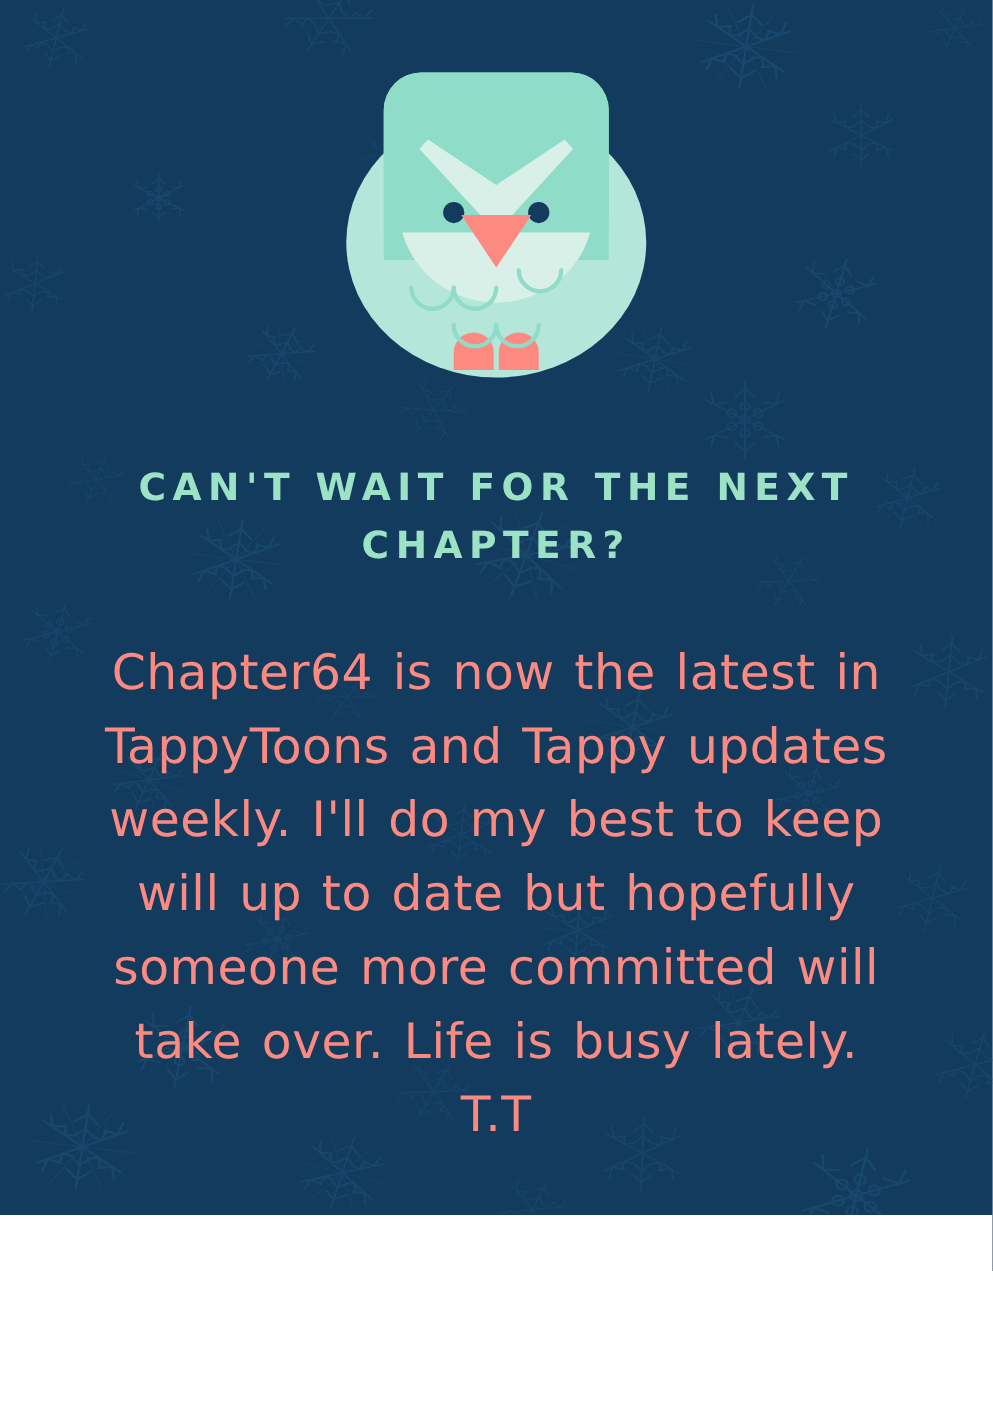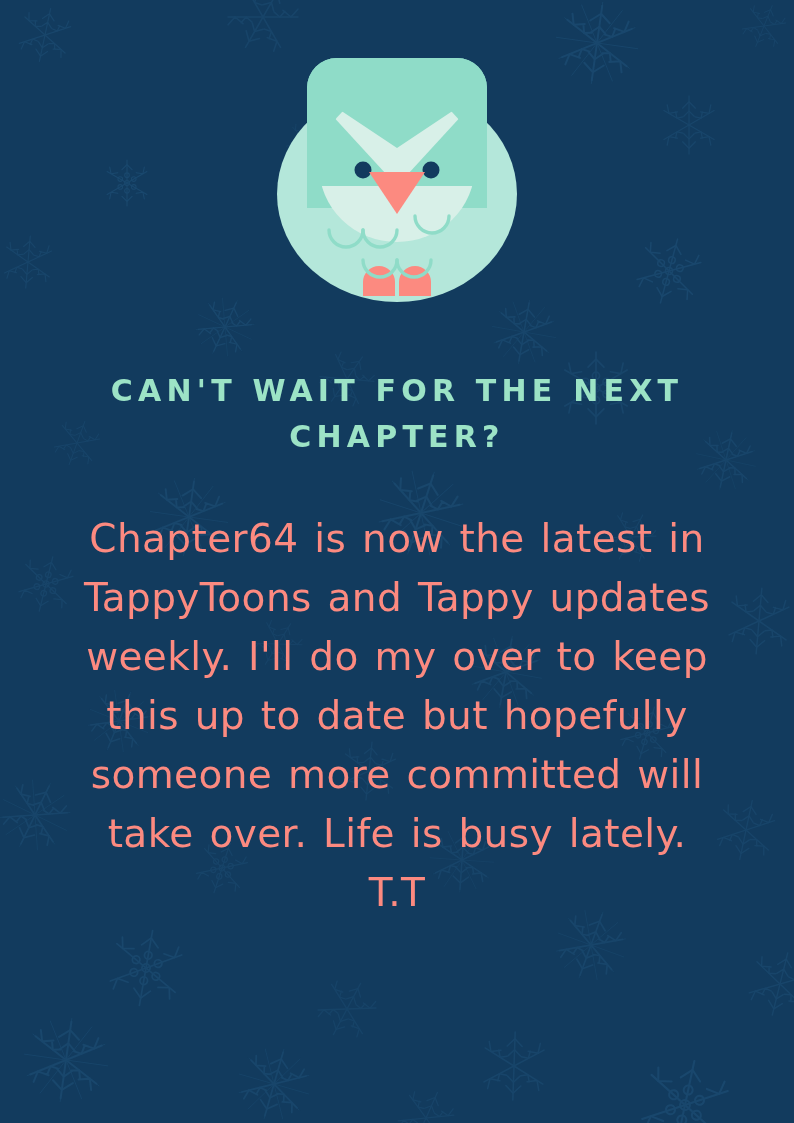--- a/index.html
+++ b/index.html
@@ -9,21 +9,21 @@
   body {
     width: 794px;
     height: 1123px;
     overflow: hidden;
     font-family: "DejaVu Sans", sans-serif;
   }
 
   #poster {
     position: relative;
     width: 794px;
-    height: 1123px;
+    height: 972px;
     background: #123b5e;
     overflow: hidden;
   }
 
   
   #snow-layer {
     position: absolute;
     inset: 0;
     width: 100%;
     height: 100%;
@@ -218,15 +218,15 @@
         <path d="M96,186 a17,17 0 0 0 34,0"></path>
         <path d="M148,172 a17,17 0 0 0 34,0"></path>
         <path d="M96,216 a17,17 0 0 0 34,0"></path>
         <path d="M130,216 a17,17 0 0 0 34,0"></path>
       </g>
     </svg>
   </div>
 
   <h1 id="headline">Can't wait for the next chapter?</h1>
 
-  <p id="body-copy">Chapter64 is now the latest in TappyToons and Tappy updates weekly. I'll do my over to keep this up to date but hopefully someone more committed will take over. Life is busy lately. T.T</p>
+  <p id="body-copy">Chapter64 is now the latest in TappyToons and Tappy updates weekly. I'll do my best to keep will up to date but hopefully someone more committed will take over. Life is busy lately. T.T</p>
 
 </div>
 
 </body></html>

